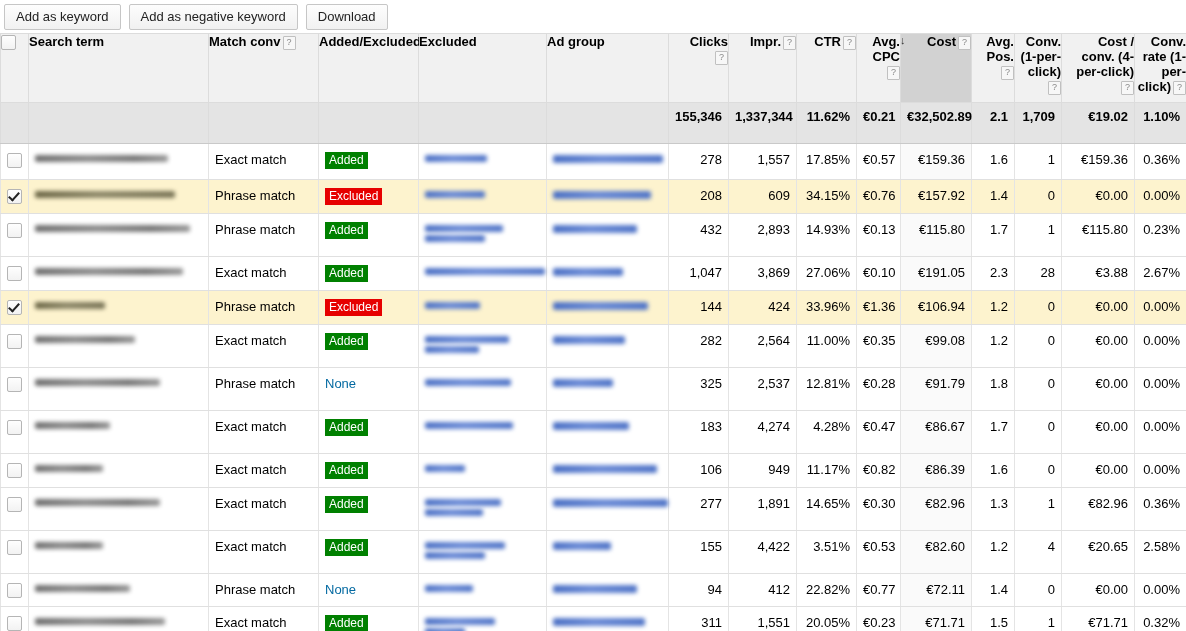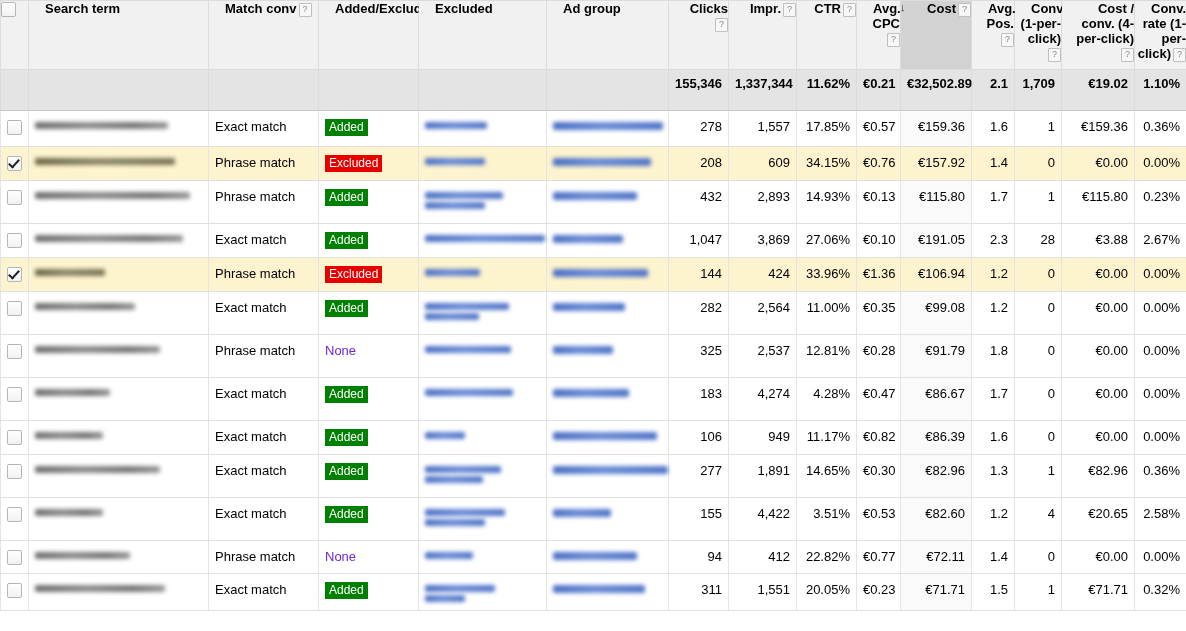--- a/index.html
+++ b/index.html
@@ -62,21 +62,21 @@
     font-size: 13px;
     color: #000;
     height: 68px;
     padding: 7px 6px 4px 6px;
     vertical-align: top;
     position: relative;
   }
   thead th.sorted { background: #d2d2d2; }
   thead th.numeric { text-align: right; }
   thead th.lefty { text-align: left; }
-  .hdr-label { line-height: 14px; margin-left: 16px; }
+  .hdr-label { line-height: 14px; }
   .help {
     display: inline-block;
     width: 11px;
     height: 12px;
     line-height: 11px;
     font-size: 9px;
     font-weight: normal;
     text-align: center;
     color: #888;
     border: 1px solid #c0c0c0;
@@ -163,27 +163,32 @@
   .badge {
     display: inline-block;
     color: #fff;
     font-size: 12px;
     line-height: 14px;
     padding: 1px 4px 2px 4px;
     font-family: "Liberation Sans", sans-serif;
   }
   .badge.added { background: #008000; }
   .badge.excluded { background: #e60000; }
-  .plain-none { font-size: 13px; color: #6d28d9; }
+  .plain-none { font-size: 13px; color: #0369a1; }
 </style>
 </head>
 <body>
 
 <div id="page">
 
+  <div class="toolbar">
+    <button class="tbtn">Add as keyword</button>
+    <button class="tbtn">Add as negative keyword</button>
+    <button class="tbtn">Download</button>
+  </div>
 
   <table class="grid">
     <colgroup>
       <col style="width:28px">
       <col style="width:180px">
       <col style="width:110px">
       <col style="width:100px">
       <col style="width:128px">
       <col style="width:122px">
       <col style="width:60px">

